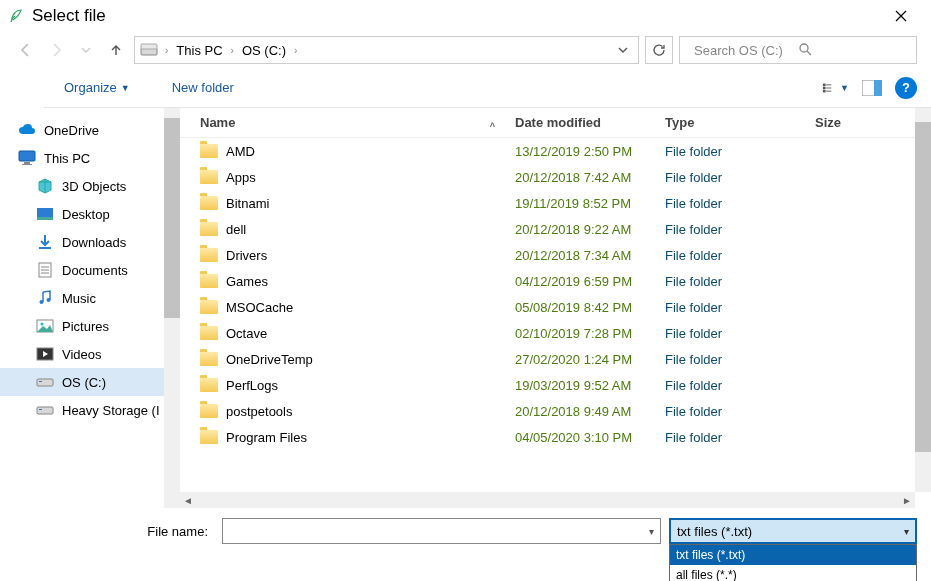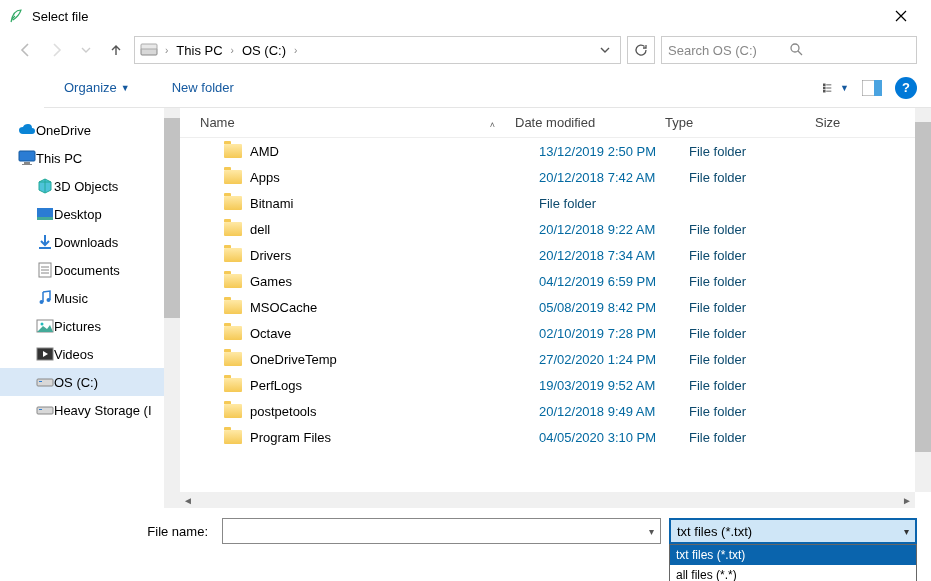--- a/index.html
+++ b/index.html
@@ -1,74 +1,74 @@
 <!DOCTYPE html>
 <html><head>
 <meta charset="utf-8">
 <style>
 * { box-sizing: border-box; margin: 0; padding: 0; font-family: "Segoe UI", Tahoma, sans-serif; }
 body { width: 931px; height: 581px; background: #fff; font-size: 13px; color: #000; overflow: hidden; position: relative; }
 
 
 .titlebar { height: 32px; display: flex; align-items: center; padding: 0 8px; }
 .titlebar .feather { width: 16px; height: 16px; margin-right: 8px; }
-.titlebar .title { flex: 1; font-size: 13px; }
+.titlebar .title { flex: 1; font-size: 17px; }
 .titlebar .close { width: 45px; height: 32px; display: flex; align-items: center; justify-content: center; cursor: pointer; }
 
 
 .navbar { height: 36px; display: flex; align-items: center; padding: 0 14px; gap: 6px; }
 .nav-btn { width: 24px; height: 24px; display: flex; align-items: center; justify-content: center; color: #666; }
 .nav-btn.disabled { color: #ccc; }
 .breadcrumb { flex: 1; height: 28px; border: 1px solid #ccc; display: flex; align-items: center; padding: 0 4px; gap: 2px; }
 .breadcrumb .bc-icon { width: 20px; height: 20px; display:flex; align-items:center; justify-content:center; }
 .breadcrumb .sep { color: #888; padding: 0 4px; font-size: 10px; }
 .breadcrumb .bc-item { padding: 0 2px; }
 .breadcrumb .bc-drop { margin-left: auto; padding: 0 6px; color:#555; }
 .refresh { width: 28px; height: 28px; border: 1px solid #ccc; display: flex; align-items: center; justify-content: center; }
-.search { width: 256px; height: 28px; border: 1px solid #ccc; display: flex; align-items: center; padding: 0 6px; color: #888; }
+.search { width: 238px; height: 28px; border: 1px solid #ccc; display: flex; align-items: center; padding: 0 14px; color: #888; }
 .search span { flex: 1; }
 
 
 .toolbar { height: 40px; display: flex; align-items: center; padding: 0 14px; border-bottom: 1px solid #e5e5e5; margin-left: 44px; }
 .tb-btn { color: #15599f; padding: 4px 6px; display: flex; align-items: center; gap: 4px; }
 .tb-btn .caret { font-size: 9px; color: #15599f; }
 .tb-right { margin-left: auto; display: flex; align-items: center; gap: 10px; }
 .tb-icon { width: 26px; height: 24px; display: flex; align-items: center; justify-content: center; }
 .help { width: 22px; height: 22px; border-radius: 50%; background: #0078d7; color: #fff; display: flex; align-items: center; justify-content: center; font-weight: bold; font-size: 13px; }
 
 
 .body { display: flex; height: 400px; }
 .sidebar { width: 180px; overflow: hidden; position: relative; }
 .sidebar-inner { padding: 8px 0; }
-.side-item { height: 28px; display: flex; align-items: center; padding-left: 18px; gap: 0; }
+.side-item { height: 28px; display: flex; align-items: center; padding-left: 18px; gap: 8px; }
 .side-item.child { padding-left: 36px; }
 .side-item.sel { background: #d9e8f7; }
 .side-icon { width: 18px; height: 18px; display:flex; align-items:center; justify-content:center; flex-shrink: 0; }
 .side-scroll { position: absolute; right: 0; top: 0; width: 16px; height: 100%; background: #f0f0f0; }
 .side-thumb { position: absolute; right: 0; top: 10px; width: 16px; height: 200px; background: #c2c2c2; }
 
 .main { flex: 1; display: flex; flex-direction: column; position: relative; }
 .main-scroll-v { position: absolute; right: 0; top: 0; width: 16px; height: calc(100% - 16px); background: #f0f0f0; }
 .main-thumb-v { position: absolute; right: 0; top: 14px; width: 16px; height: 330px; background: #c2c2c2; }
 .main-scroll-h { position: absolute; bottom: 0; left: 0; right: 16px; height: 16px; background: #f0f0f0; display: flex; align-items: center; }
 .main-scroll-h .arrow-l, .main-scroll-h .arrow-r { width: 16px; height: 16px; display:flex; align-items:center; justify-content:center; color:#666; font-size:10px; }
 .main-scroll-h .arrow-r { margin-left: auto; }
 
 .columns { height: 30px; display: flex; align-items: center; border-bottom: 1px solid #eee; padding-right: 16px; }
-.col { padding: 0 10px; color: #444; display:flex; align-items:flex-end; gap:6px; }
+.col { padding: 0 10px; color: #444; display:flex; align-items:flex-end; gap:6px;font-weight:bold; }
 .col.name { width: 325px; padding-left: 20px; }
 .col.date { width: 150px; }
 .col.type { width: 150px; }
 .col.size { flex: 1; }
 .sort-arrow { font-size: 9px; color: #666; }
 
-.files { flex: 1; overflow: hidden; padding-right: 16px; margin-left: 24px; }
+.files { flex: 1; overflow: hidden; padding-right: 16px; }
 .row { height: 26px; display: flex; align-items: center; }
 .row .fname { width: 325px; padding-left: 20px; display: flex; align-items: center; gap: 8px; }
-.row .fdate { width: 150px; color: #0369a1; padding: 0 10px; }
+.row .fdate { width: 150px; color: #4d7c0f; padding: 0 10px; }
 .row .ftype { width: 150px; color: #0c4a6e; padding: 0 10px; }
 .folder-icon { width: 18px; height: 14px; background: linear-gradient(#ffe9a6, #f5c955); border-radius: 1px; position: relative; }
 .folder-icon:before { content: ''; position: absolute; top: -3px; left: 0; width: 7px; height: 3px; background: #f5c955; border-radius: 1px 1px 0 0; }
 
 
 .bottom { padding: 10px 14px; }
 .fn-row { display: flex; align-items: center; gap: 8px; }
 .fn-label { width: 200px; text-align: right; padding-right: 6px; }
 .fn-input { flex: 1; height: 26px; border: 1px solid #888; display:flex; align-items:center; padding: 0 6px; }
 .fn-input .drop { margin-left:auto; color:#555; font-size:10px; }
@@ -312,20 +312,21 @@
             <span>Apps</span>
           </div>
           <div class="fdate">20/12/2018 7:42 AM</div>
           <div class="ftype">File folder</div>
         </div>
         <div class="row">
           <div class="fname">
             <span class="folder-icon"></span>
             <span>Bitnami</span>
           </div>
+          <div class="fdate">19/11/2019 8:52 PM</div>
           <div class="ftype">File folder</div>
         </div>
         <div class="row">
           <div class="fname">
             <span class="folder-icon"></span>
             <span>dell</span>
           </div>
           <div class="fdate">20/12/2018 9:22 AM</div>
           <div class="ftype">File folder</div>
         </div>

